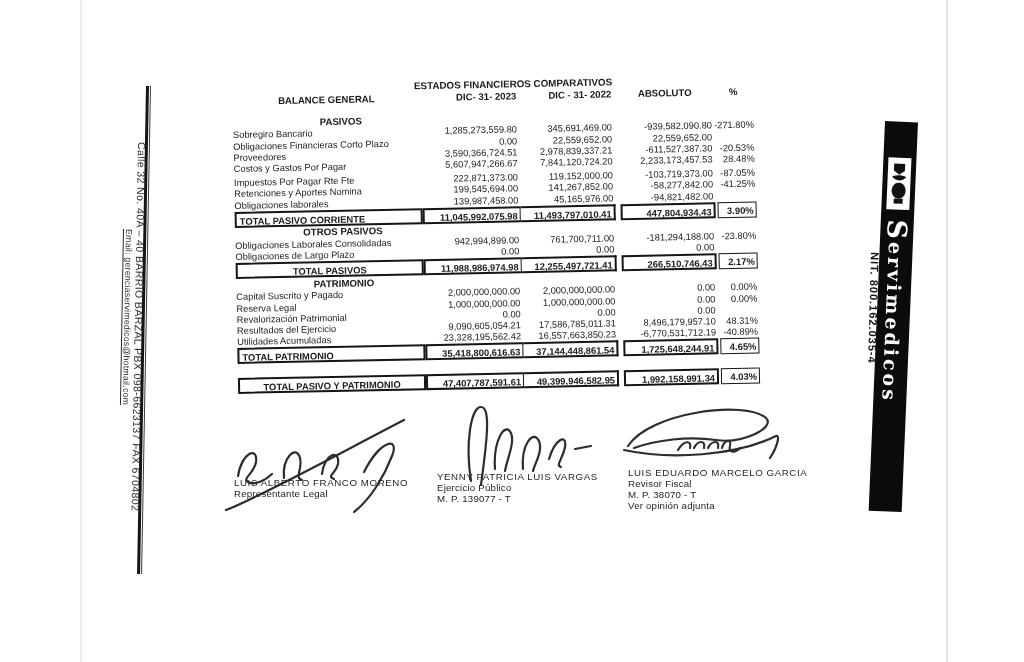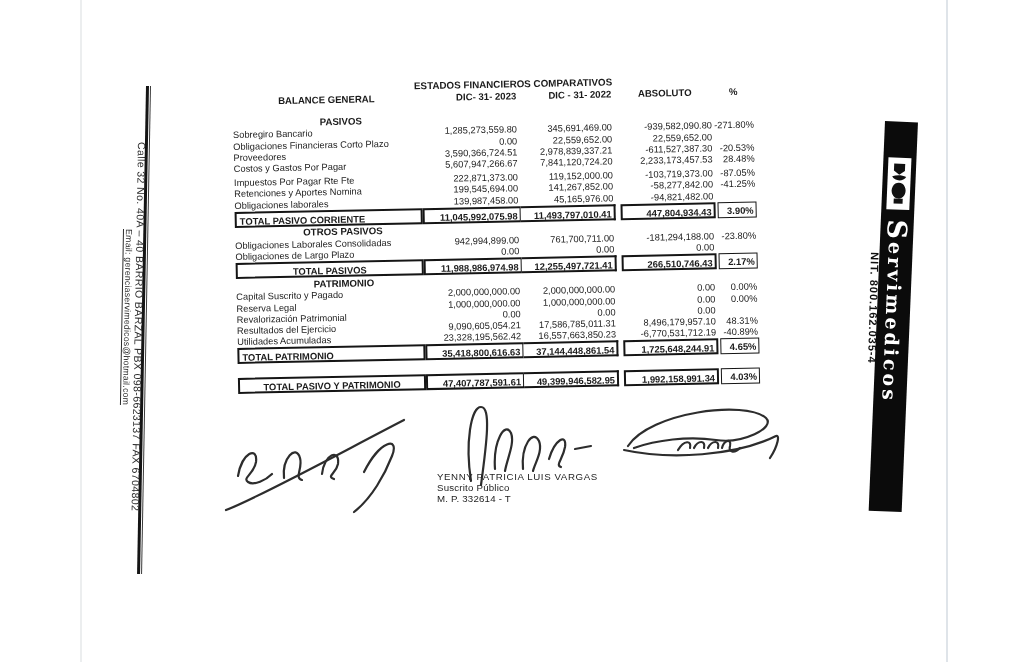--- a/index.html
+++ b/index.html
@@ -262,37 +262,47 @@
 
   <svg class="sig-svg" style="left:222px;top:410px" width="210" height="105" viewBox="0 0 210 105">
     <g fill="none" stroke="#1c1c1c" stroke-width="2.2" stroke-linecap="round" opacity="0.92">
       <path d="M4,100 C40,86 120,42 182,10"></path>
       <path d="M16,66 C20,42 36,36 34,52 C32,64 20,68 26,72 C32,76 44,70 50,64"></path>
       <path d="M62,68 C60,48 74,34 78,48 C81,58 72,68 80,70"></path>
       <path d="M100,64 C102,44 118,38 116,54 C114,64 104,66 112,69"></path>
       <path d="M142,62 C158,30 178,26 170,46 C163,64 150,88 132,102"></path>
     </g>
   </svg>
+  <div class="sig-text" style="left:234px;top:477px">
+    <div>LUIS ALBERTO FRANCO MORENO</div>
+    <div class="sub">Representante Legal</div>
+  </div>
 
   <svg class="sig-svg" style="left:437px;top:397px" width="160" height="90" viewBox="0 0 160 90">
     <g fill="none" stroke="#1c1c1c" stroke-width="2.2" stroke-linecap="round" opacity="0.92">
       <path d="M34,84 C28,46 34,10 44,10 C54,10 50,44 44,88"></path>
       <path d="M58,72 C56,44 68,24 74,36 C78,46 70,62 68,74"></path>
       <path d="M86,72 C84,48 96,32 102,44 C106,54 98,66 96,74"></path>
       <path d="M112,62 C118,42 130,36 128,50 C126,62 118,68 124,70"></path>
       <path d="M138,52 L154,49"></path>
     </g>
   </svg>
   <div class="sig-text" style="left:437px;top:471px">
     <div>YENNY PATRICIA LUIS VARGAS</div>
-    <div class="sub">Suscrito Público</div>
-    <div class="sub">M. P.  332614 - T</div>
+    <div class="sub">Ejercicio Público</div>
+    <div class="sub">M. P.  139077 - T</div>
   </div>
 
   <svg class="sig-svg" style="left:620px;top:398px" width="170" height="75" viewBox="0 0 170 75">
     <g fill="none" stroke="#1c1c1c" stroke-width="2.2" stroke-linecap="round" opacity="0.92">
       <path d="M8,48 C30,14 126,2 146,20 C156,30 122,46 96,42 C68,38 36,42 14,50"></path>
       <path d="M4,52 C50,62 116,58 156,38 C160,36 158,48 150,60"></path>
       <path d="M58,52 C64,42 72,42 70,50 M74,50 C78,42 86,42 84,50 M88,50 C92,42 100,42 98,50 M102,50 C104,42 112,40 110,48 C108,54 114,56 120,50"></path>
     </g>
   </svg>
+  <div class="sig-text" style="left:628px;top:467px">
+    <div>LUIS EDUARDO MARCELO GARCIA</div>
+    <div class="sub">Revisor Fiscal</div>
+    <div class="sub">M. P. 38070 - T</div>
+    <div class="sub">Ver opinión adjunta</div>
+  </div>
 
 </div>
 
 </body></html>

